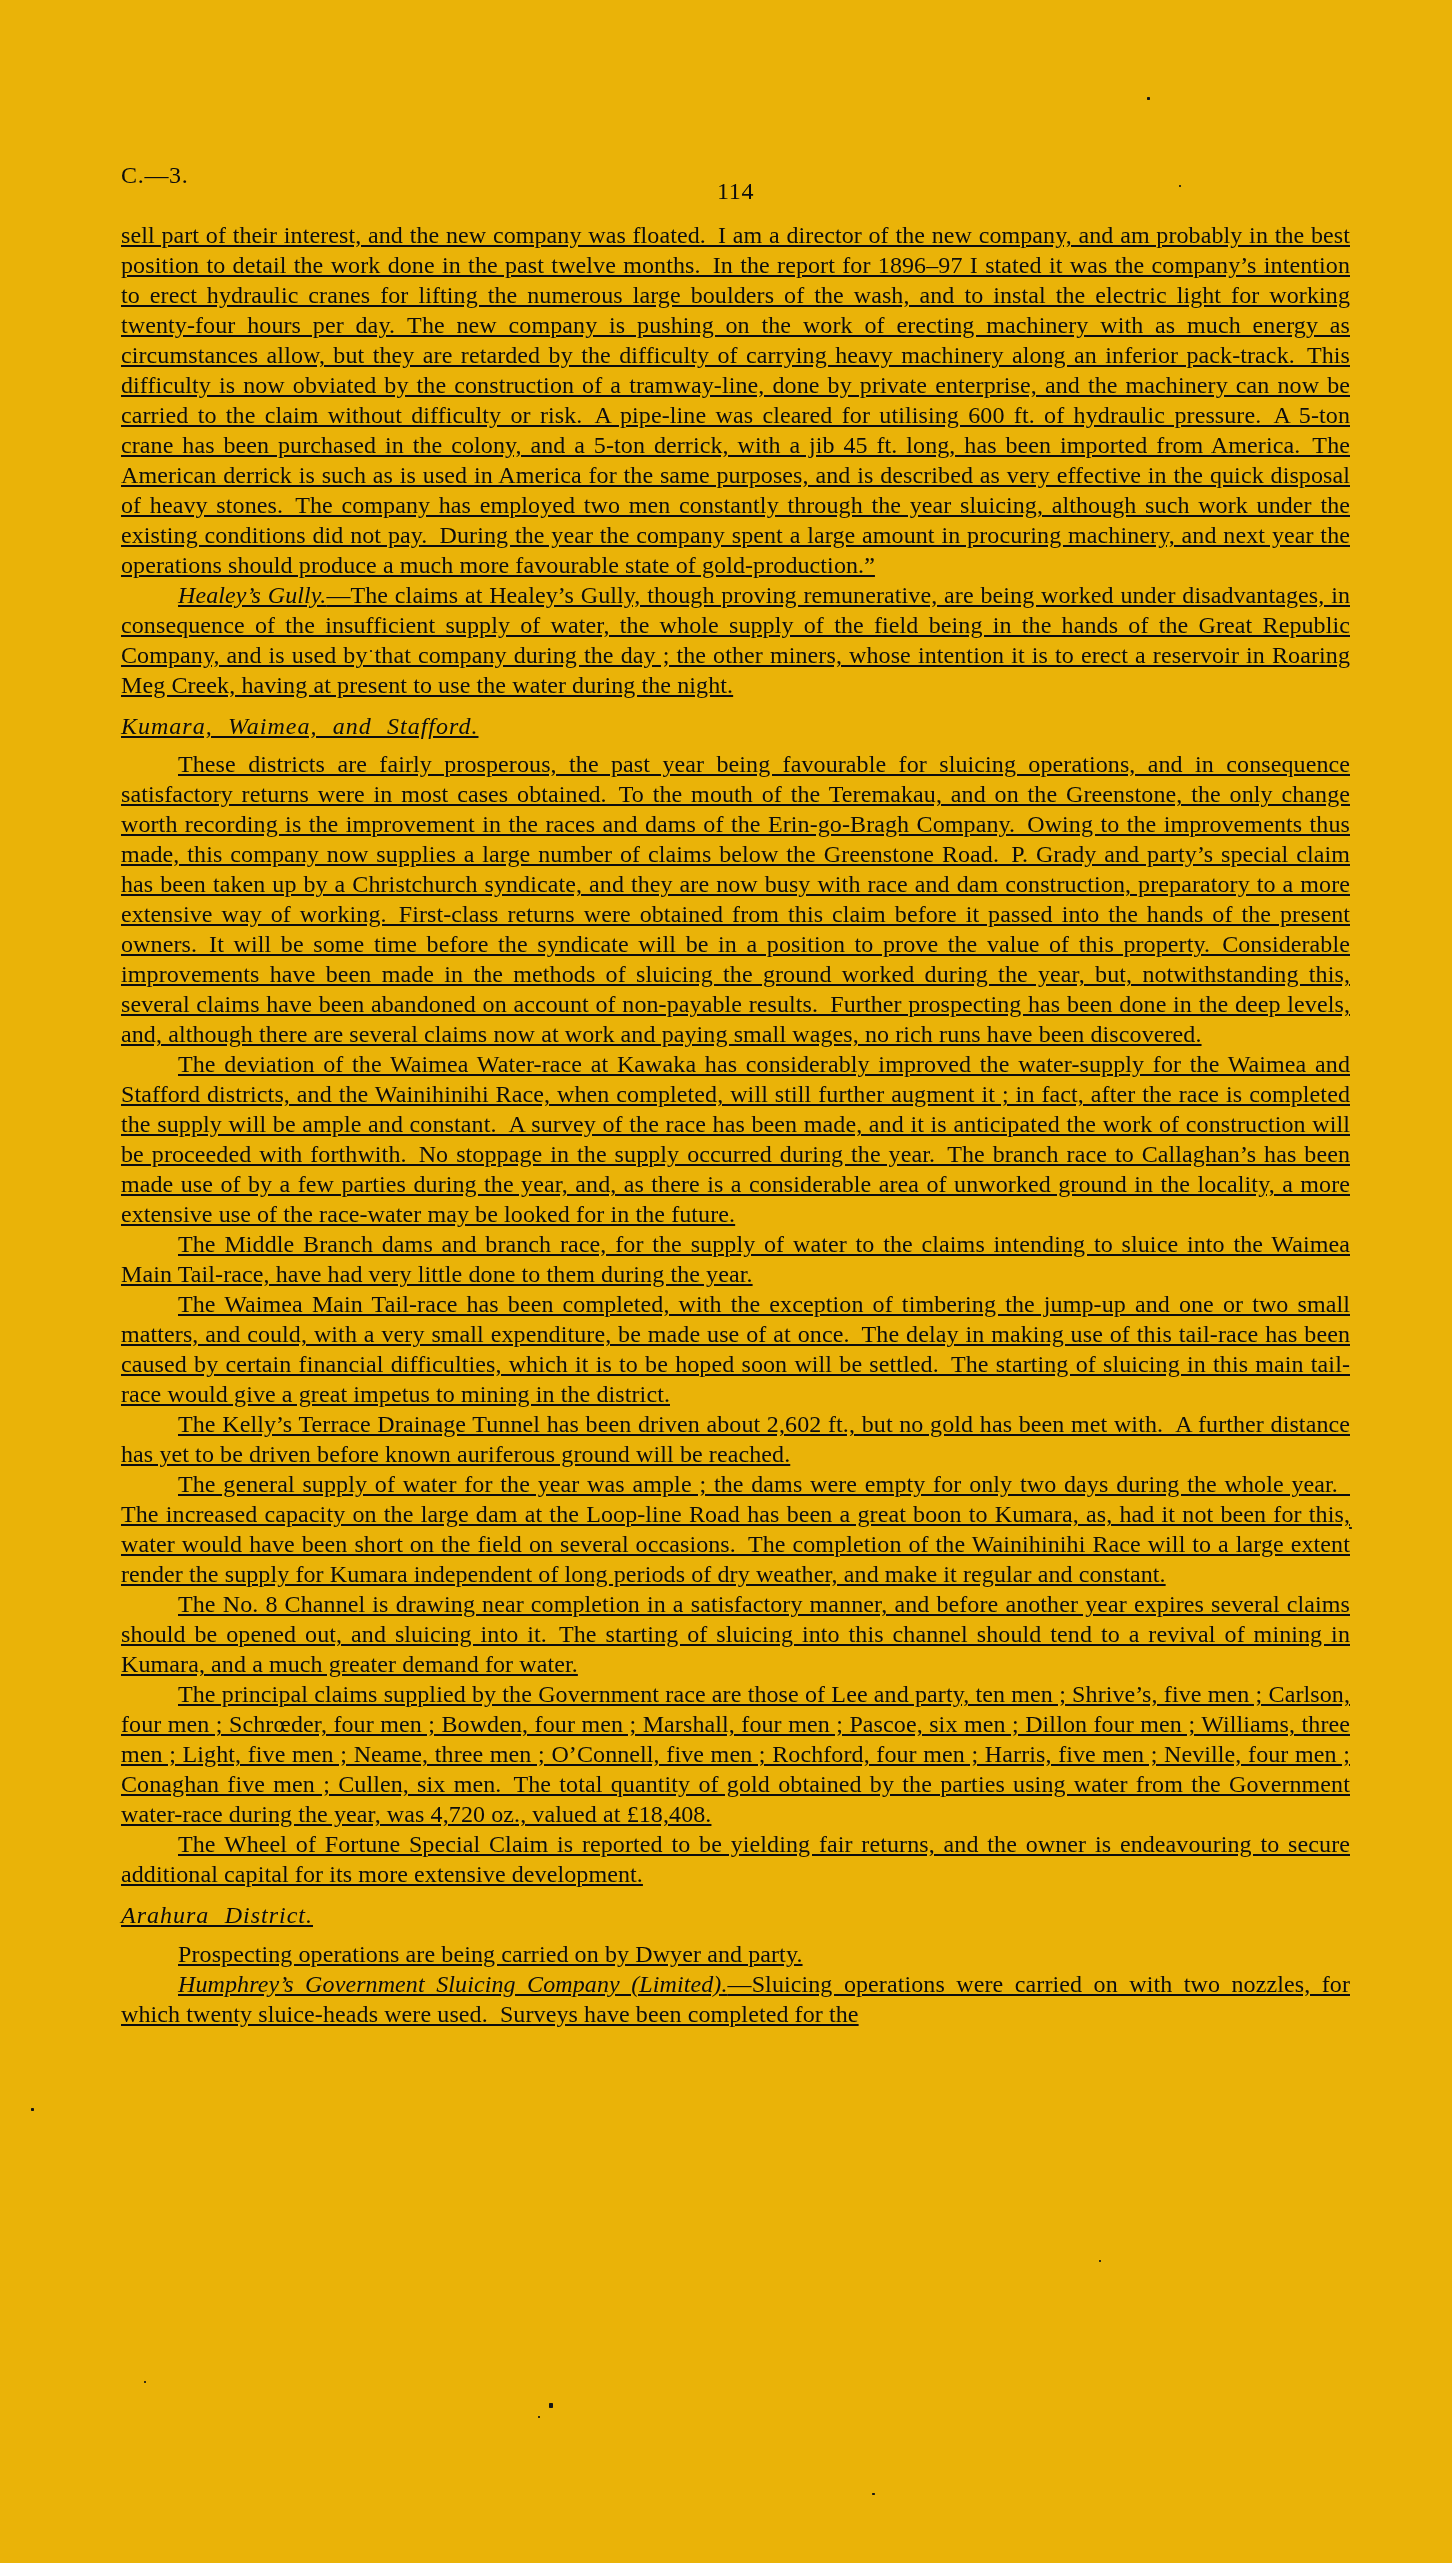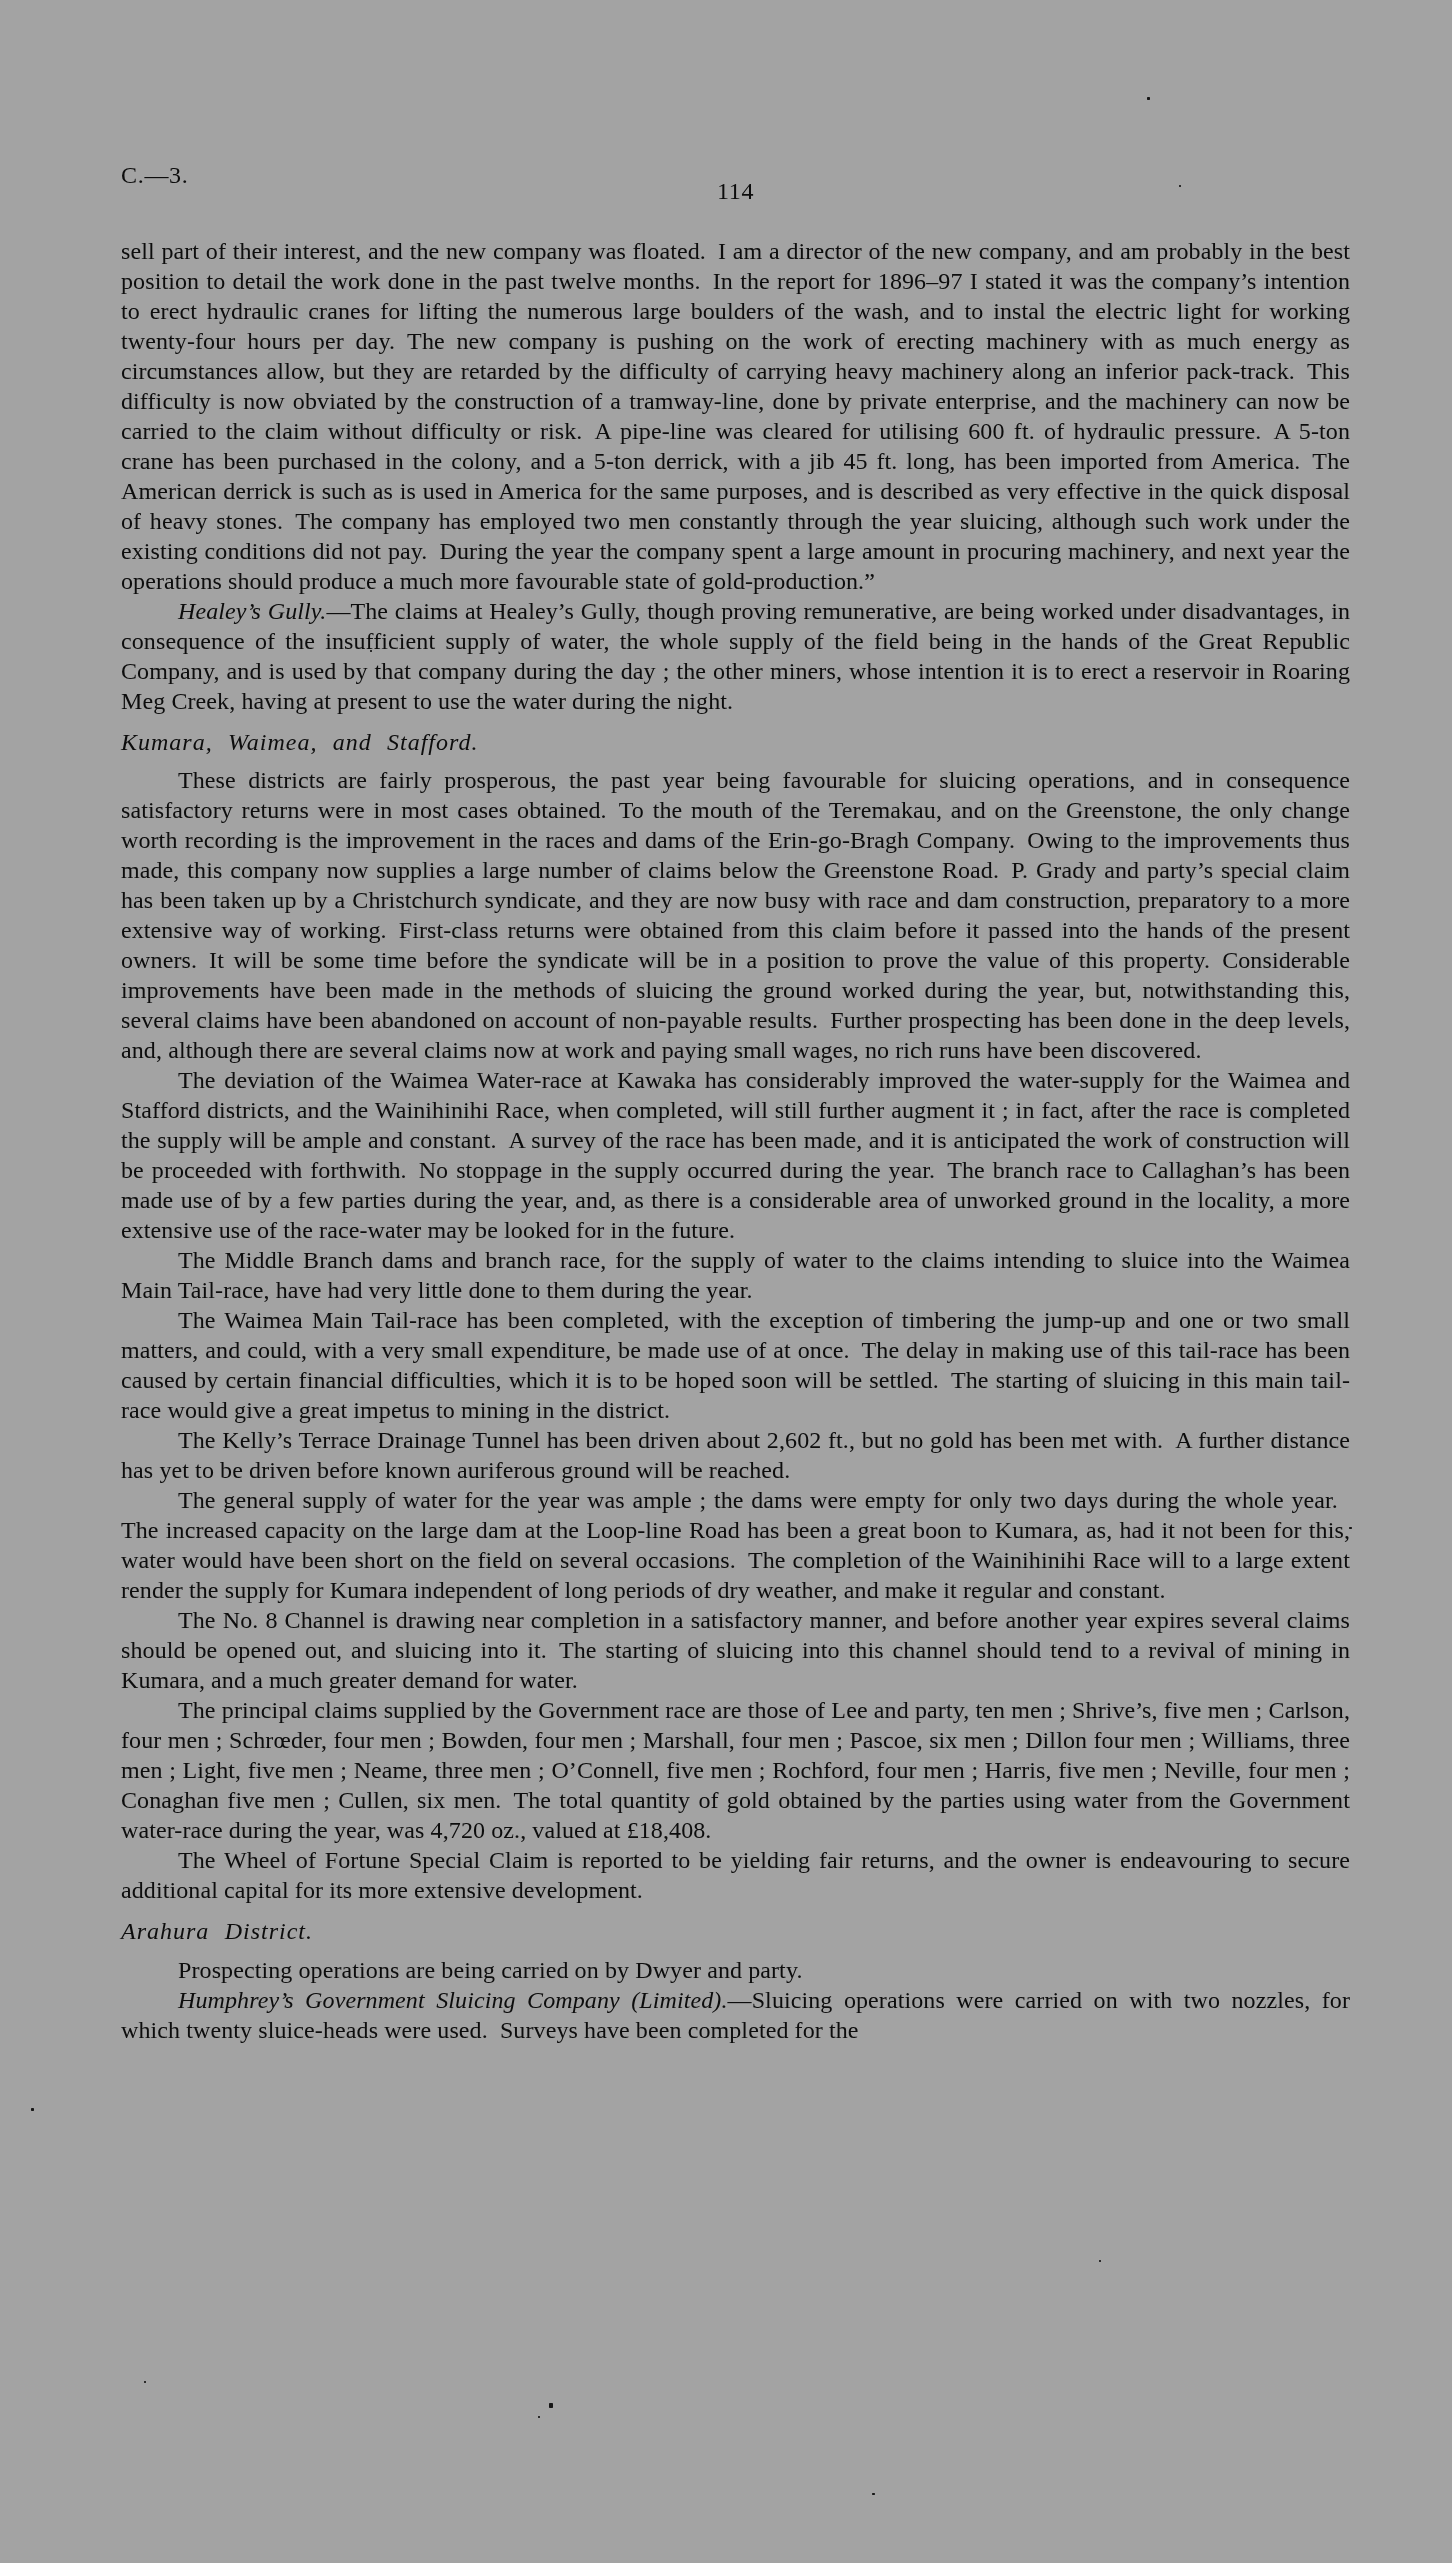--- a/index.html
+++ b/index.html
@@ -11,21 +11,21 @@
     width: 1453px;
     height: 2563px;
     position: relative;
     overflow: hidden;
     font-family: "Liberation Serif", "DejaVu Serif", serif;
     color: #0d0d0d;
   }
   .sheet {
     position: absolute;
     inset: 0;
-    background: #a3a3a3;
+    background: #eab308;
   }
   .page-header {
     position: absolute;
     top: 162px;
     left: 121px;
     width: 1229px;
     height: 35px;
     font-size: 24px;
     letter-spacing: 0.7px;
   }
@@ -36,27 +36,28 @@
   }
   .page-no {
     position: absolute;
     left: 50%;
     transform: translateX(-50%);
     top: 0;
     margin-top: 16px;
   }
   .text-block {
     position: absolute;
-    top: 236px;
+    top: 220px;
     left: 121px;
     width: 1229px;
     font-size: 24px;
     line-height: 30px;
     text-align: justify;
     letter-spacing: 0.1px;
+    text-decoration: underline;
   }
   .text-block p {
     margin: 0;
     text-indent: 57px;
   }
   .text-block p.continuation {
     text-indent: 0;
   }
   .lead-italic {
     font-style: italic;

